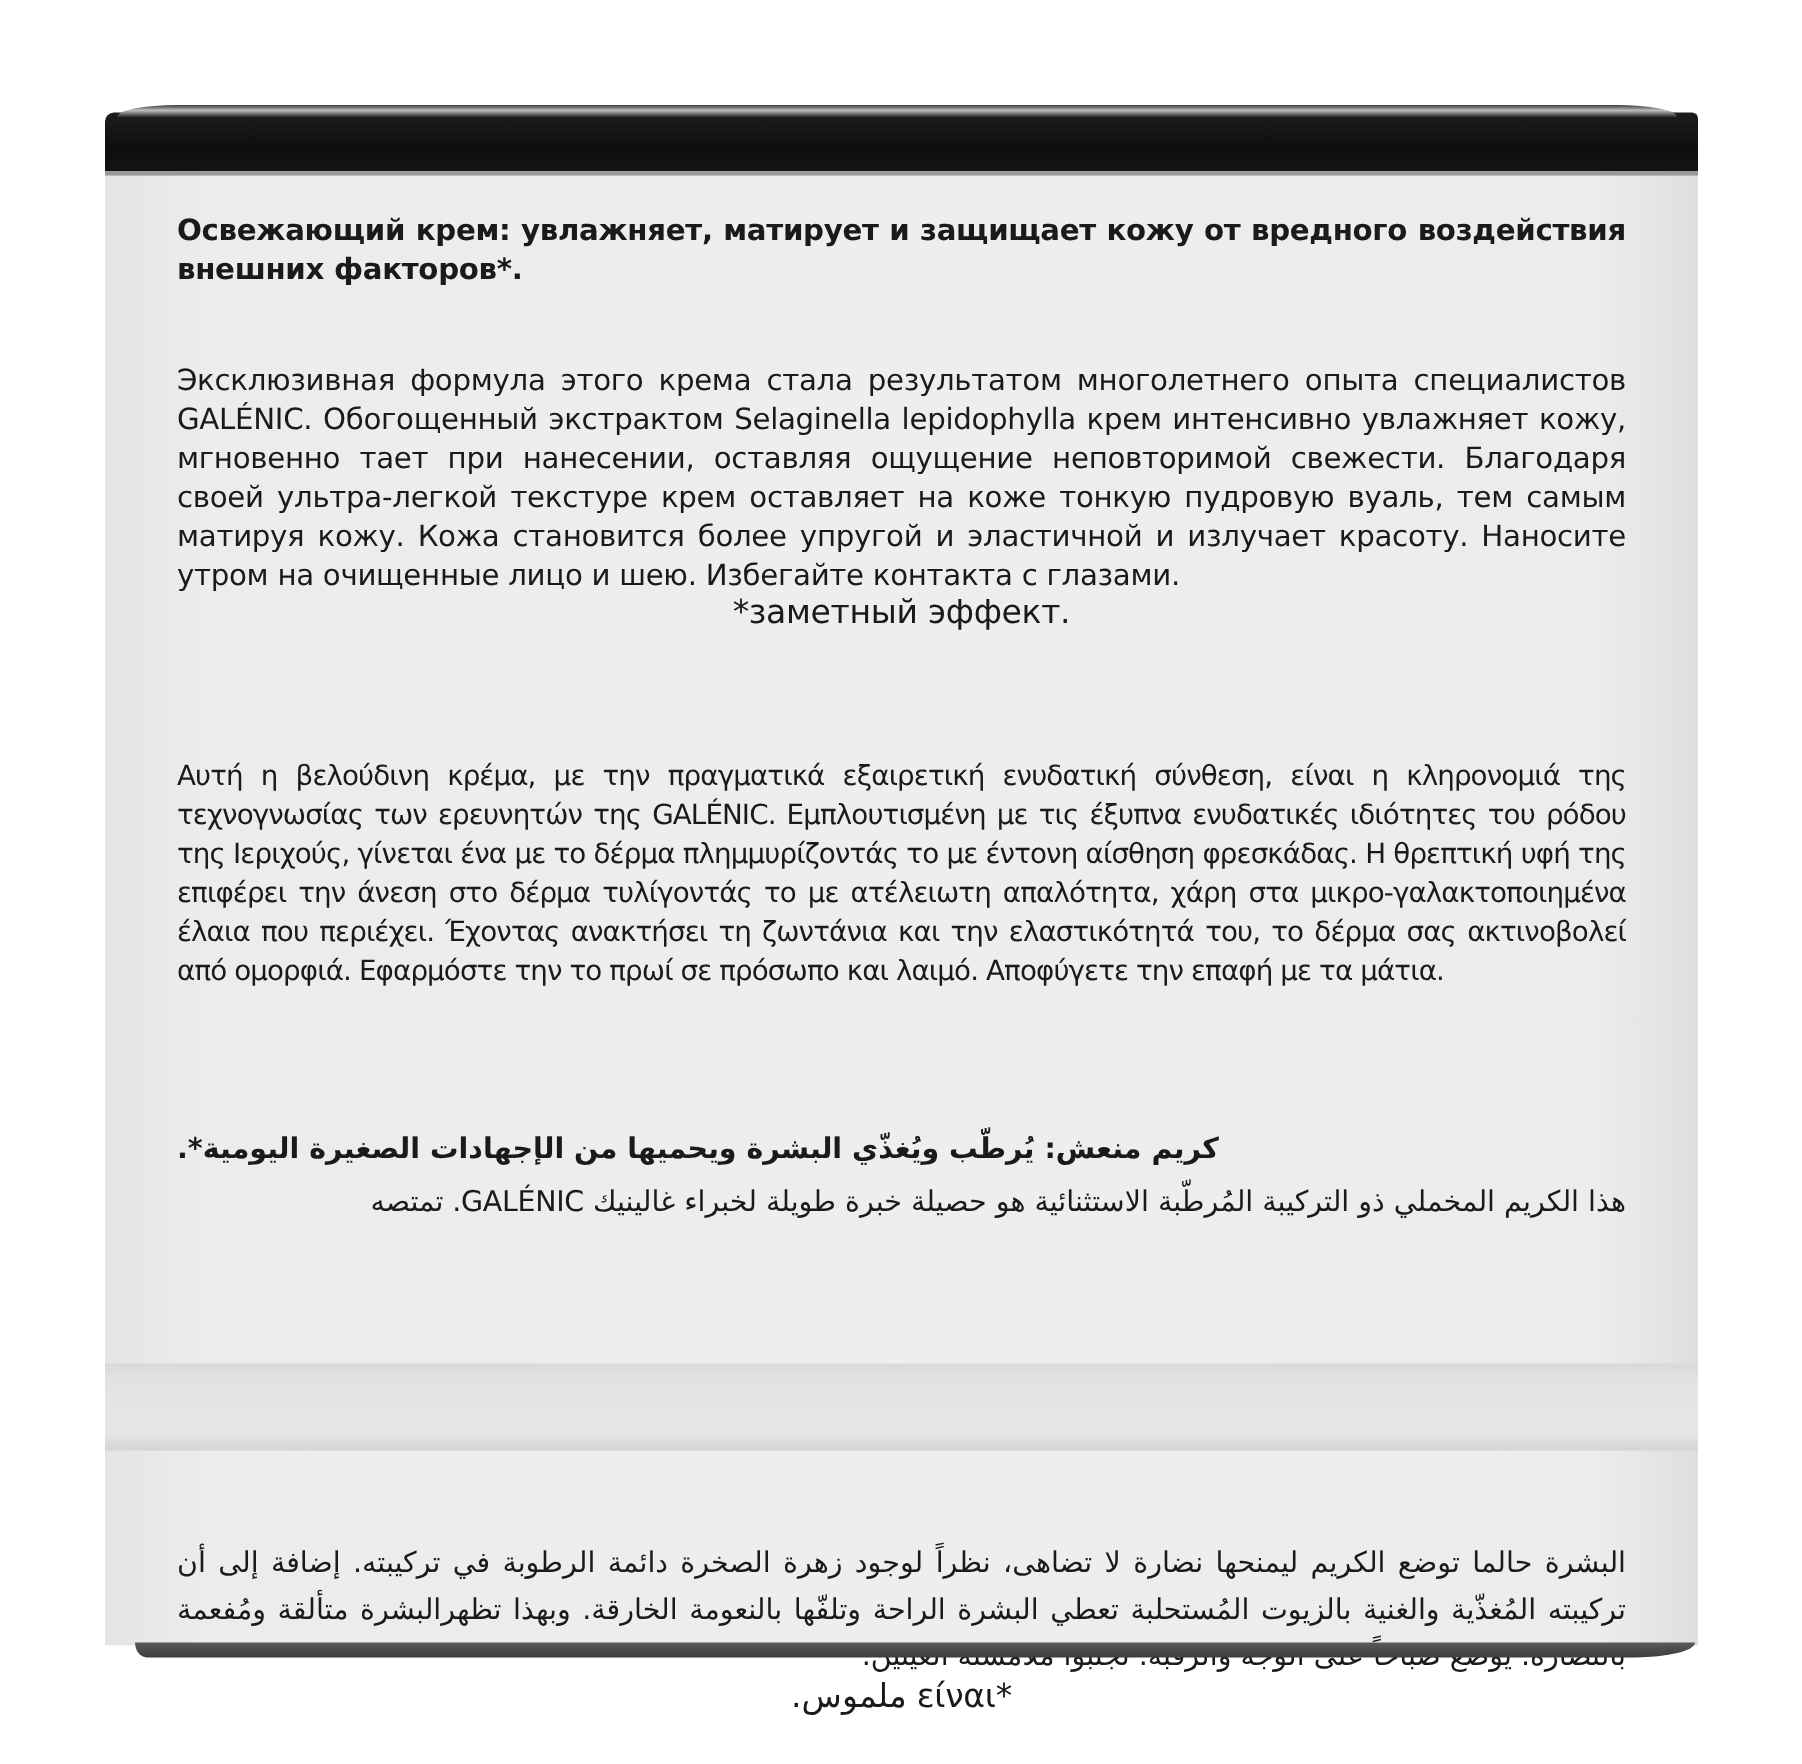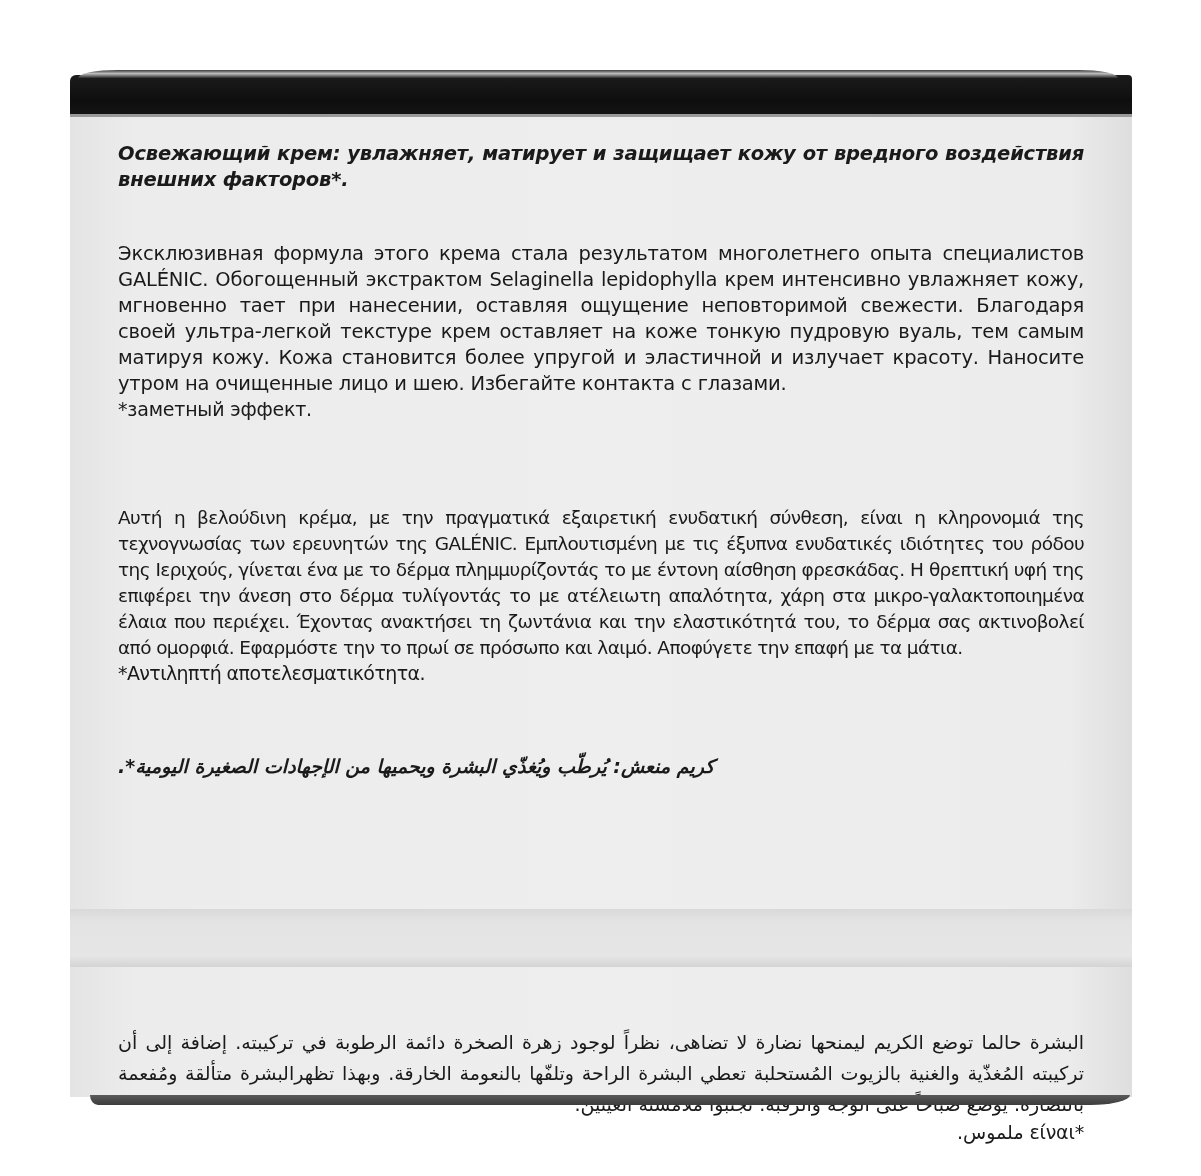--- a/index.html
+++ b/index.html
@@ -71,30 +71,30 @@
       left: 48px;
       width: 966px;
       font-size: 19.5px;
       line-height: 26px;
       letter-spacing: -0.2px;
     }
     .heading {
       font-weight: bold;
       text-align: justify;
       text-align-last: left;
-      font-style: italic;
     }
     .para {
       text-align: justify;
       text-align-last: left;
       margin-top: 48px;
     }
     .note {
-      font-size: 19px;
+      font-size: 22px;
       line-height: 24px;
+      text-align: center;
     }
     .greek {
       font-size: 18.5px;
       letter-spacing: -0.6px;
     }
     .arabic {
       direction: rtl;
       text-align: right;
       font-size: 19px;
       line-height: 31px;
@@ -113,25 +113,25 @@
   <div class="panel">
 
     <div class="text-block" style="top:24px;">
       <div class="heading">Освежающий крем: увлажняет, матирует и защищает кожу от вредного воздействия внешних факторов*.</div>
       <div class="para">Эксклюзивная формула этого крема стала результатом многолетнего опыта специалистов GALÉNIC. Обогощенный экстрактом Selaginella lepidophylla крем интенсивно увлажняет кожу, мгновенно тает при нанесении, оставляя ощущение неповторимой свежести. Благодаря своей ультра-легкой текстуре крем оставляет на коже тонкую пудровую вуаль, тем самым матируя кожу. Кожа становится более упругой и эластичной и излучает красоту. Наносите утром на очищенные лицо и шею. Избегайте контакта с глазами.</div>
       <div class="note">*заметный эффект.</div>
     </div>
 
     <div class="text-block greek" style="top:340px;">
       <div class="para">Αυτή η βελούδινη κρέμα, με την πραγματικά εξαιρετική ενυδατική σύνθεση, είναι η κληρονομιά της τεχνογνωσίας των ερευνητών της GALÉNIC. Εμπλουτισμένη με τις έξυπνα ενυδατικές ιδιότητες του ρόδου της Ιεριχούς, γίνεται ένα με το δέρμα πλημμυρίζοντάς το με έντονη αίσθηση φρεσκάδας. Η θρεπτική υφή της επιφέρει την άνεση στο δέρμα τυλίγοντάς το με ατέλειωτη απαλότητα, χάρη στα μικρο-γαλακτοποιημένα έλαια που περιέχει. Έχοντας ανακτήσει τη ζωντάνια και την ελαστικότητά του, το δέρμα σας ακτινοβολεί από ομορφιά. Εφαρμόστε την το πρωί σε πρόσωπο και λαιμό. Αποφύγετε την επαφή με τα μάτια.</div>
-      <div class="note">*Αντιληπτή αποτελεσματικότητα.</div>
     </div>
 
     <div class="text-block arabic" style="top:634px;">
       <div class="heading" style="text-align:left;">كريم منعش: يُرطّب ويُغذّي البشرة ويحميها من الإجهادات الصغيرة اليومية*.</div>
+      <div style="margin-top:4px;">هذا الكريم المخملي ذو التركيبة المُرطّبة الاستثنائية هو حصيلة خبرة طويلة لخبراء غالينيك GALÉNIC. تمتصه</div>
     </div>
 
     <div class="fold-band"></div>
 
     <div class="text-block arabic" style="top:862px;">
       <div class="para">البشرة حالما توضع الكريم ليمنحها نضارة لا تضاهى، نظراً لوجود زهرة الصخرة دائمة الرطوبة في تركيبته. إضافة إلى أن تركيبته المُغذّية والغنية بالزيوت المُستحلبة تعطي البشرة الراحة وتلفّها بالنعومة الخارقة. وبهذا تظهرالبشرة متألقة ومُفعمة بالنضارة. يوضع صباحاً على الوجه والرقبة. تجنبوا ملامسته العينين.</div>
       <div class="note">*είναι ملموس.</div>
     </div>
 
   </div>

